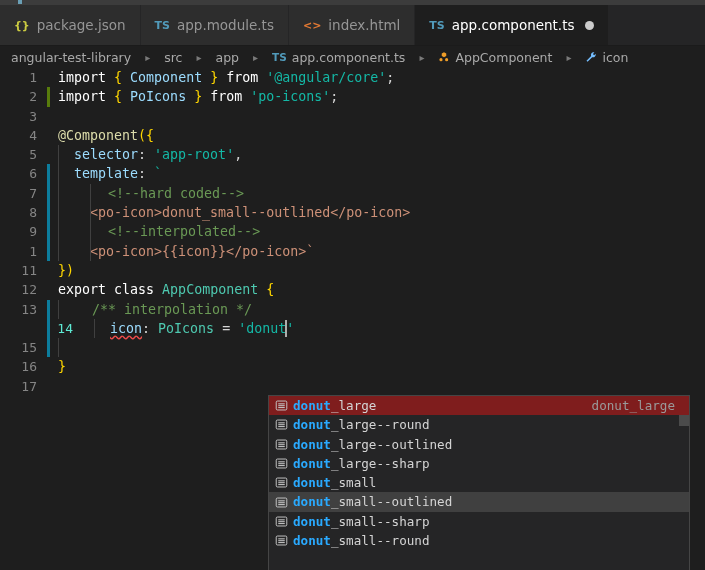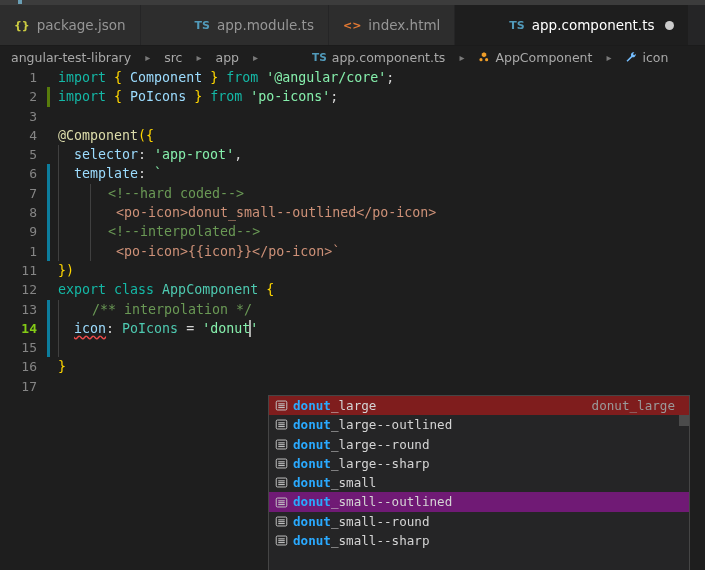--- a/index.html
+++ b/index.html
@@ -34,21 +34,21 @@
     display: flex; align-items: center; gap: 7px;
     padding: 0 14px; height: 40px; box-sizing: border-box;
     background: #2d2d2d; color: #969696;
     border-right: 1px solid #252526;
     font-size: 13.5px; white-space: nowrap;
     position: relative;
   }
   .tab.active { background: #1e1e1e; color: #ffffff; }
   .tab-icon { font-size: 11px; font-weight: bold; font-family: "DejaVu Sans", sans-serif; }
   .ic-json { color: #cbcb41; }
-  .ic-ts   { color: #519aba; margin-left: 40px; }
+  .ic-ts   { color: #519aba; }
   .ic-html { color: #e37933; }
   .tab-label { }
   .dirty-dot {
     width: 9px; height: 9px; border-radius: 50%;
     background: #cccccc; margin-left: 4px; flex: none;
   }
   .tabbar-filler { flex: 1; background: #252526; border-bottom: 0; }
 
   
   .breadcrumbs {
@@ -74,41 +74,41 @@
   }
   .code-line {
     display: flex; height: 19.3px; align-items: center;
     position: relative;
   }
   .gutter {
     width: 46px; flex: none; text-align: right; padding-right: 9px;
     box-sizing: border-box; color: #858585; font-size: 13px;
     font-family: "DejaVu Sans Mono", monospace;
   }
-  .code-line.active .gutter { color: #84cc16; font-weight: bold; }
+  .code-line.active .gutter { color: #5eead4; font-weight: normal; margin-left: 36px; }
   .chgbar {
     position: absolute; left: 47px; top: 0; width: 3px; height: 19.3px;
   }
   .chg-add { background: #587c0c; }
   .chg-mod { background: #0c7d9d; }
   .code-text {
     padding-left: 12px; white-space: pre; position: relative;
     font-family: "DejaVu Sans Mono", monospace;
   }
   
   .ig { position: absolute; top: 0; width: 1px; height: 19.3px; background: #404040; }
 
   
-  .t-kw   { color: #14b8a6; }
+  .t-kw   { color: #ffffff; }
   .t-var  { color: #9cdcfe; }
-  .t-str  { color: #86efac; }
+  .t-str  { color: #14b8a6; }
   .t-br   { color: #ffd700; }
   .t-type { color: #4ec9b0; }
   .t-com  { color: #6a9955; padding-left: 18px; }
-  .t-tag  { color: #ce9178; margin-left: 26px; }
+  .t-tag  { color: #ce9178; }
   .t-pl   { color: #d4d4d4; }
   .t-dec  { color: #dcdcaa; }
   .squiggle {
     text-decoration: underline wavy #f14c4c;
     text-decoration-skip-ink: none;
     text-underline-offset: 2px;
   }
   .cursor {
     display: inline-block; width: 2px; height: 17px; background: #aeafad;
     vertical-align: -4px; margin: 0 -1px;
@@ -125,21 +125,21 @@
     font-size: 12.6px;
     overflow: hidden;
   }
   .sg-row {
     display: flex; align-items: center; height: 19.3px;
     padding: 0 4px 0 6px; box-sizing: border-box;
     color: #d4d4d4; white-space: nowrap; gap: 5px;
     position: relative;
   }
   .sg-row.selected { background: #7f1d1d; }
-  .sg-row.focused  { background: #701a75; }
+  .sg-row.focused  { background: #404040; }
   .sg-icon { flex: none; display: block; }
   .sg-label { flex: 1; overflow: hidden; text-overflow: clip; }
   .m  { color: #2aaaff; font-weight: bold; }
   .pl { color: #d4d4d4; }
   .sg-detail {
     color: #9a9a9a; font-size: 12.6px; padding-right: 10px;
     flex: none;
   }
   .sg-scroll {
     position: absolute; right: 0px; top: 0px; width: 10px;
@@ -323,38 +323,38 @@
           <span class="sg-label"><span class="m">donut</span><span class="pl">_large</span></span>
           <span class="sg-detail">donut_large</span>
         </div>
         <div class="sg-row">
           <svg class="sg-icon" width="13" height="13" viewBox="0 0 16 16">
             <rect x="1.5" y="2.5" width="13" height="11" rx="1.5" fill="none" stroke="#c5c5c5" stroke-width="1.2"></rect>
             <rect x="4" y="5.3" width="8" height="1.3" fill="#c5c5c5"></rect>
             <rect x="4" y="7.6" width="8" height="1.3" fill="#c5c5c5"></rect>
             <rect x="4" y="9.9" width="8" height="1.3" fill="#c5c5c5"></rect>
           </svg>
+          <span class="sg-label"><span class="m">donut</span><span class="pl">_large--round</span></span>
+        </div>
+        <div class="sg-row">
+          <svg class="sg-icon" width="13" height="13" viewBox="0 0 16 16">
+            <rect x="1.5" y="2.5" width="13" height="11" rx="1.5" fill="none" stroke="#c5c5c5" stroke-width="1.2"></rect>
+            <rect x="4" y="5.3" width="8" height="1.3" fill="#c5c5c5"></rect>
+            <rect x="4" y="7.6" width="8" height="1.3" fill="#c5c5c5"></rect>
+            <rect x="4" y="9.9" width="8" height="1.3" fill="#c5c5c5"></rect>
+          </svg>
           <span class="sg-label"><span class="m">donut</span><span class="pl">_large--outlined</span></span>
         </div>
         <div class="sg-row">
           <svg class="sg-icon" width="13" height="13" viewBox="0 0 16 16">
             <rect x="1.5" y="2.5" width="13" height="11" rx="1.5" fill="none" stroke="#c5c5c5" stroke-width="1.2"></rect>
             <rect x="4" y="5.3" width="8" height="1.3" fill="#c5c5c5"></rect>
             <rect x="4" y="7.6" width="8" height="1.3" fill="#c5c5c5"></rect>
             <rect x="4" y="9.9" width="8" height="1.3" fill="#c5c5c5"></rect>
           </svg>
-          <span class="sg-label"><span class="m">donut</span><span class="pl">_large--round</span></span>
-        </div>
-        <div class="sg-row">
-          <svg class="sg-icon" width="13" height="13" viewBox="0 0 16 16">
-            <rect x="1.5" y="2.5" width="13" height="11" rx="1.5" fill="none" stroke="#c5c5c5" stroke-width="1.2"></rect>
-            <rect x="4" y="5.3" width="8" height="1.3" fill="#c5c5c5"></rect>
-            <rect x="4" y="7.6" width="8" height="1.3" fill="#c5c5c5"></rect>
-            <rect x="4" y="9.9" width="8" height="1.3" fill="#c5c5c5"></rect>
-          </svg>
           <span class="sg-label"><span class="m">donut</span><span class="pl">_large--sharp</span></span>
         </div>
         <div class="sg-row">
           <svg class="sg-icon" width="13" height="13" viewBox="0 0 16 16">
             <rect x="1.5" y="2.5" width="13" height="11" rx="1.5" fill="none" stroke="#c5c5c5" stroke-width="1.2"></rect>
             <rect x="4" y="5.3" width="8" height="1.3" fill="#c5c5c5"></rect>
             <rect x="4" y="7.6" width="8" height="1.3" fill="#c5c5c5"></rect>
             <rect x="4" y="9.9" width="8" height="1.3" fill="#c5c5c5"></rect>
           </svg>
           <span class="sg-label"><span class="m">donut</span><span class="pl">_small</span></span>
@@ -368,30 +368,30 @@
           </svg>
           <span class="sg-label"><span class="m">donut</span><span class="pl">_small--outlined</span></span>
         </div>
         <div class="sg-row">
           <svg class="sg-icon" width="13" height="13" viewBox="0 0 16 16">
             <rect x="1.5" y="2.5" width="13" height="11" rx="1.5" fill="none" stroke="#c5c5c5" stroke-width="1.2"></rect>
             <rect x="4" y="5.3" width="8" height="1.3" fill="#c5c5c5"></rect>
             <rect x="4" y="7.6" width="8" height="1.3" fill="#c5c5c5"></rect>
             <rect x="4" y="9.9" width="8" height="1.3" fill="#c5c5c5"></rect>
           </svg>
+          <span class="sg-label"><span class="m">donut</span><span class="pl">_small--sharp</span></span>
+        </div>
+        <div class="sg-row">
+          <svg class="sg-icon" width="13" height="13" viewBox="0 0 16 16">
+            <rect x="1.5" y="2.5" width="13" height="11" rx="1.5" fill="none" stroke="#c5c5c5" stroke-width="1.2"></rect>
+            <rect x="4" y="5.3" width="8" height="1.3" fill="#c5c5c5"></rect>
+            <rect x="4" y="7.6" width="8" height="1.3" fill="#c5c5c5"></rect>
+            <rect x="4" y="9.9" width="8" height="1.3" fill="#c5c5c5"></rect>
+          </svg>
           <span class="sg-label"><span class="m">donut</span><span class="pl">_small--round</span></span>
-        </div>
-        <div class="sg-row">
-          <svg class="sg-icon" width="13" height="13" viewBox="0 0 16 16">
-            <rect x="1.5" y="2.5" width="13" height="11" rx="1.5" fill="none" stroke="#c5c5c5" stroke-width="1.2"></rect>
-            <rect x="4" y="5.3" width="8" height="1.3" fill="#c5c5c5"></rect>
-            <rect x="4" y="7.6" width="8" height="1.3" fill="#c5c5c5"></rect>
-            <rect x="4" y="9.9" width="8" height="1.3" fill="#c5c5c5"></rect>
-          </svg>
-          <span class="sg-label"><span class="m">donut</span><span class="pl">_small--sharp</span></span>
         </div>
         <div class="sg-row">
           <span class="sg-label"></span>
         </div>
       </div>
 
   </div>
 </div>
 
 </body></html>

